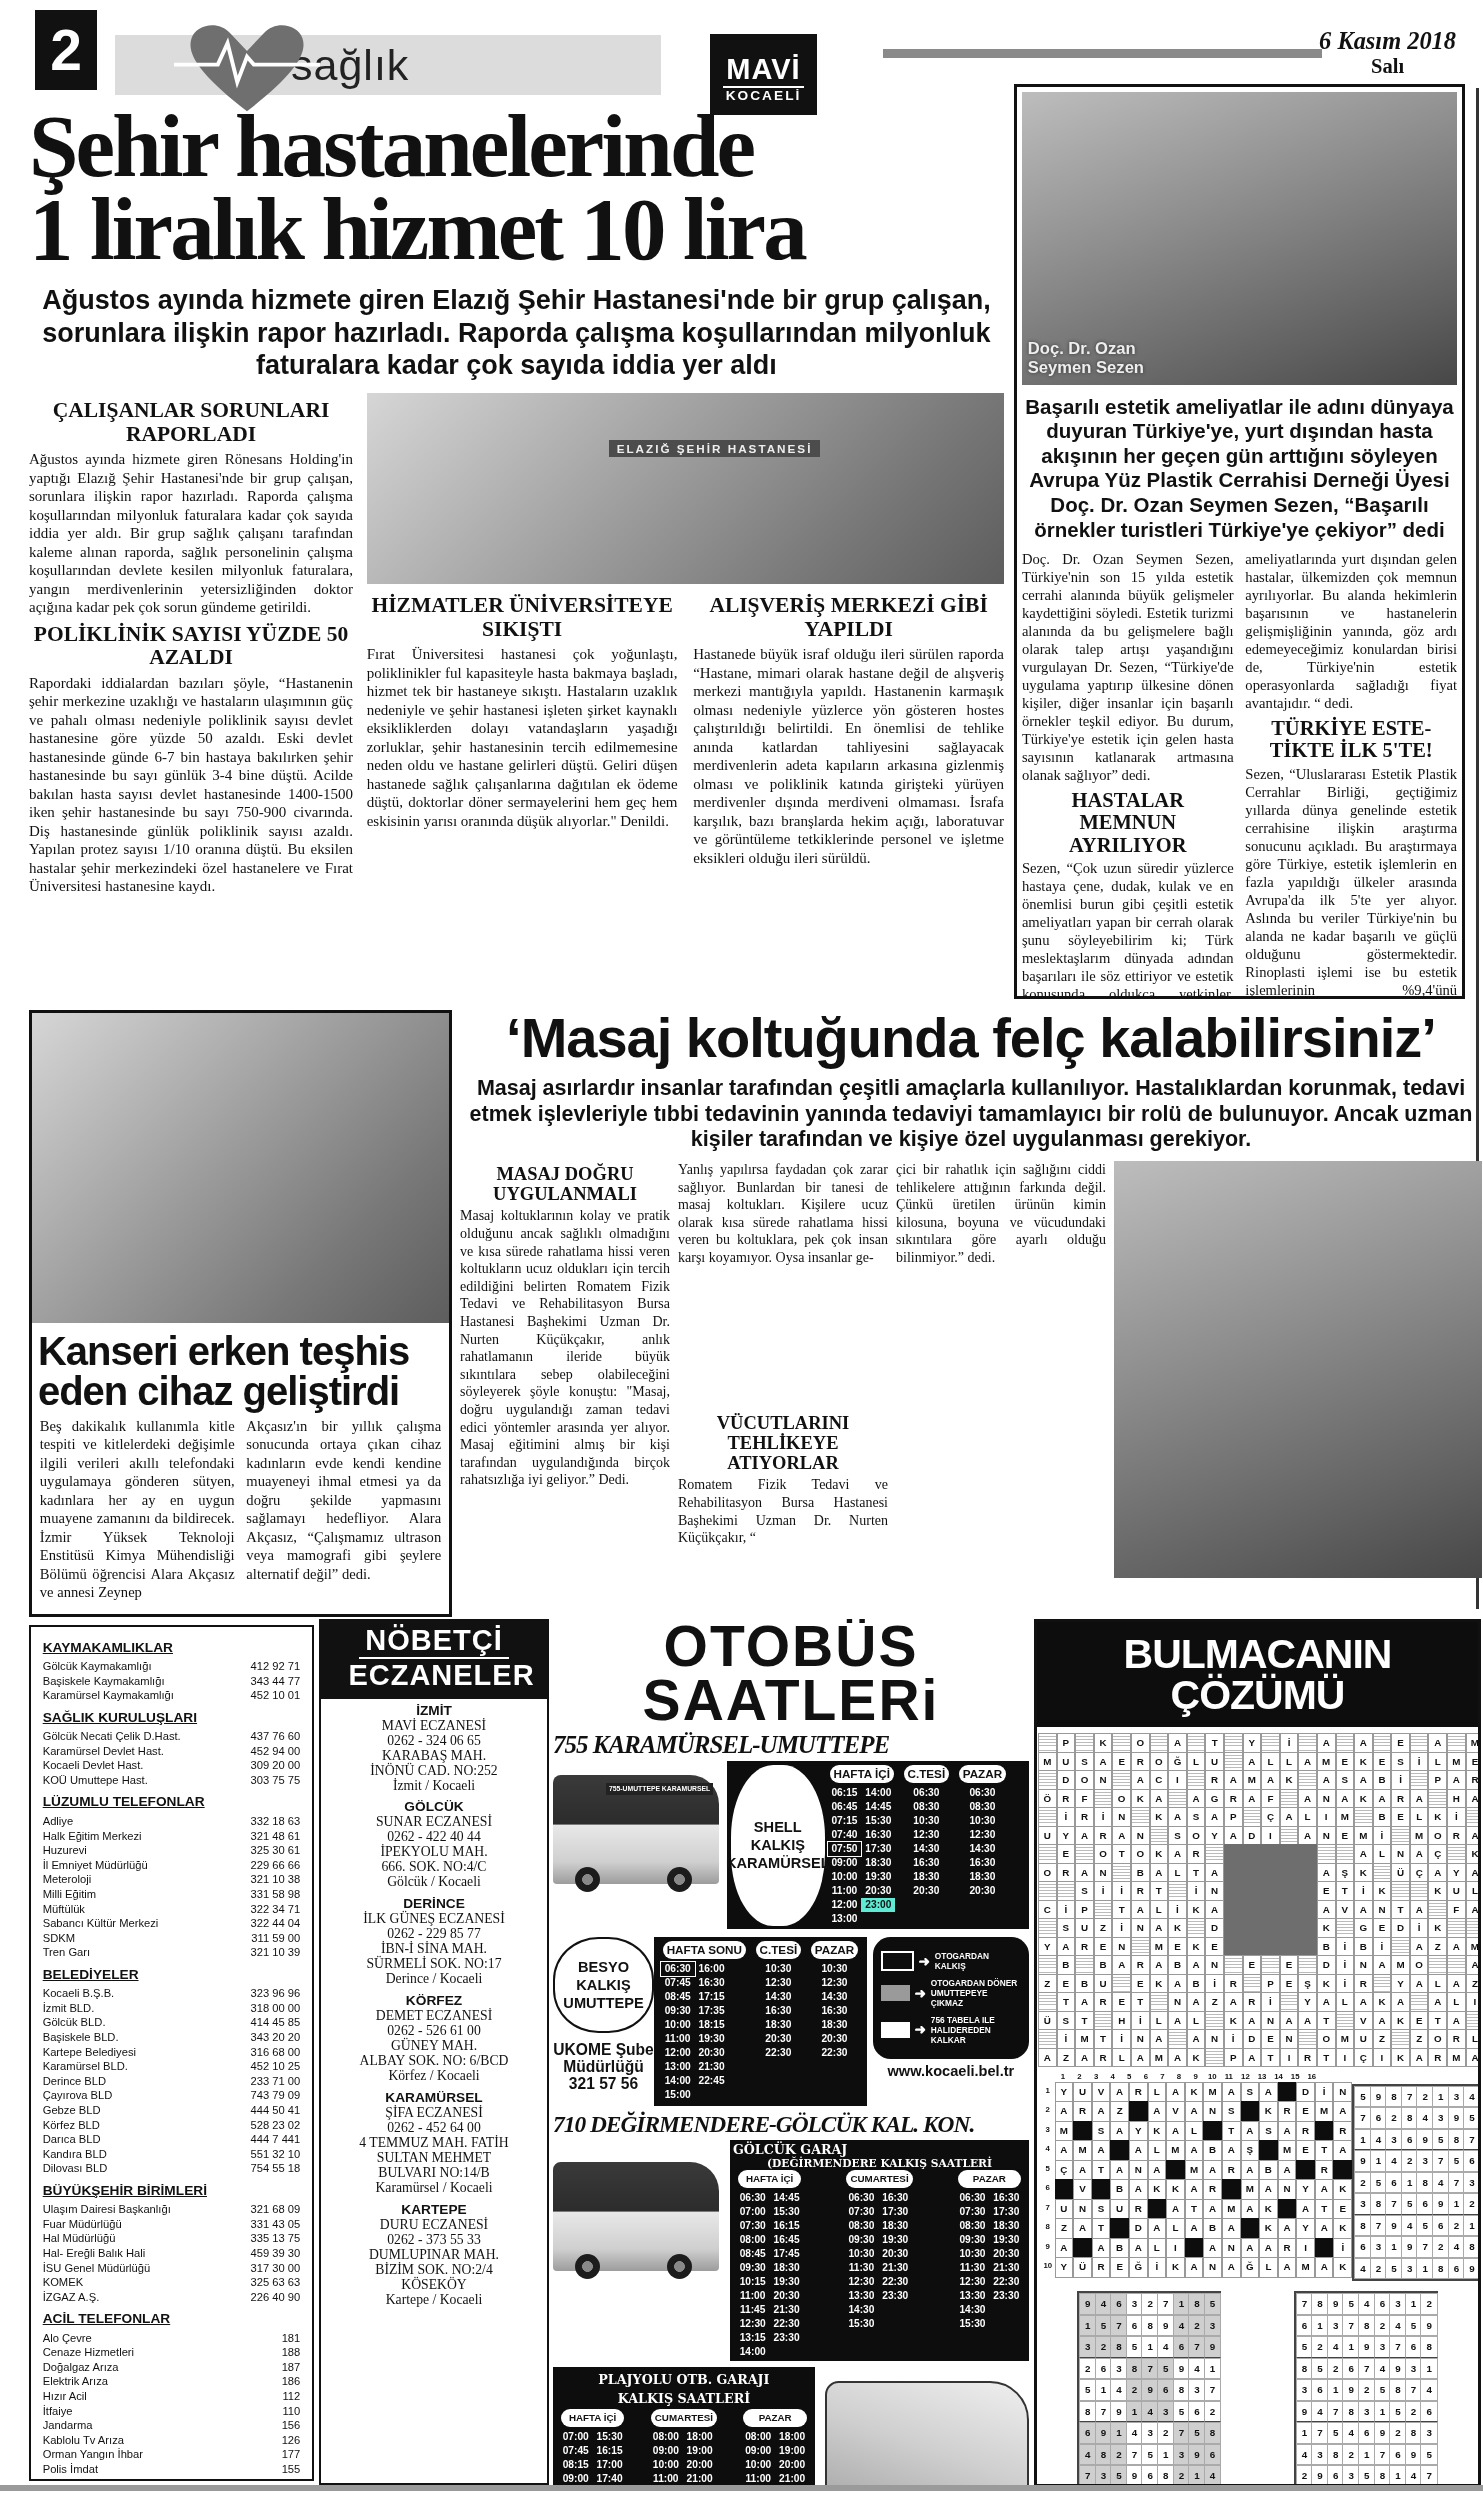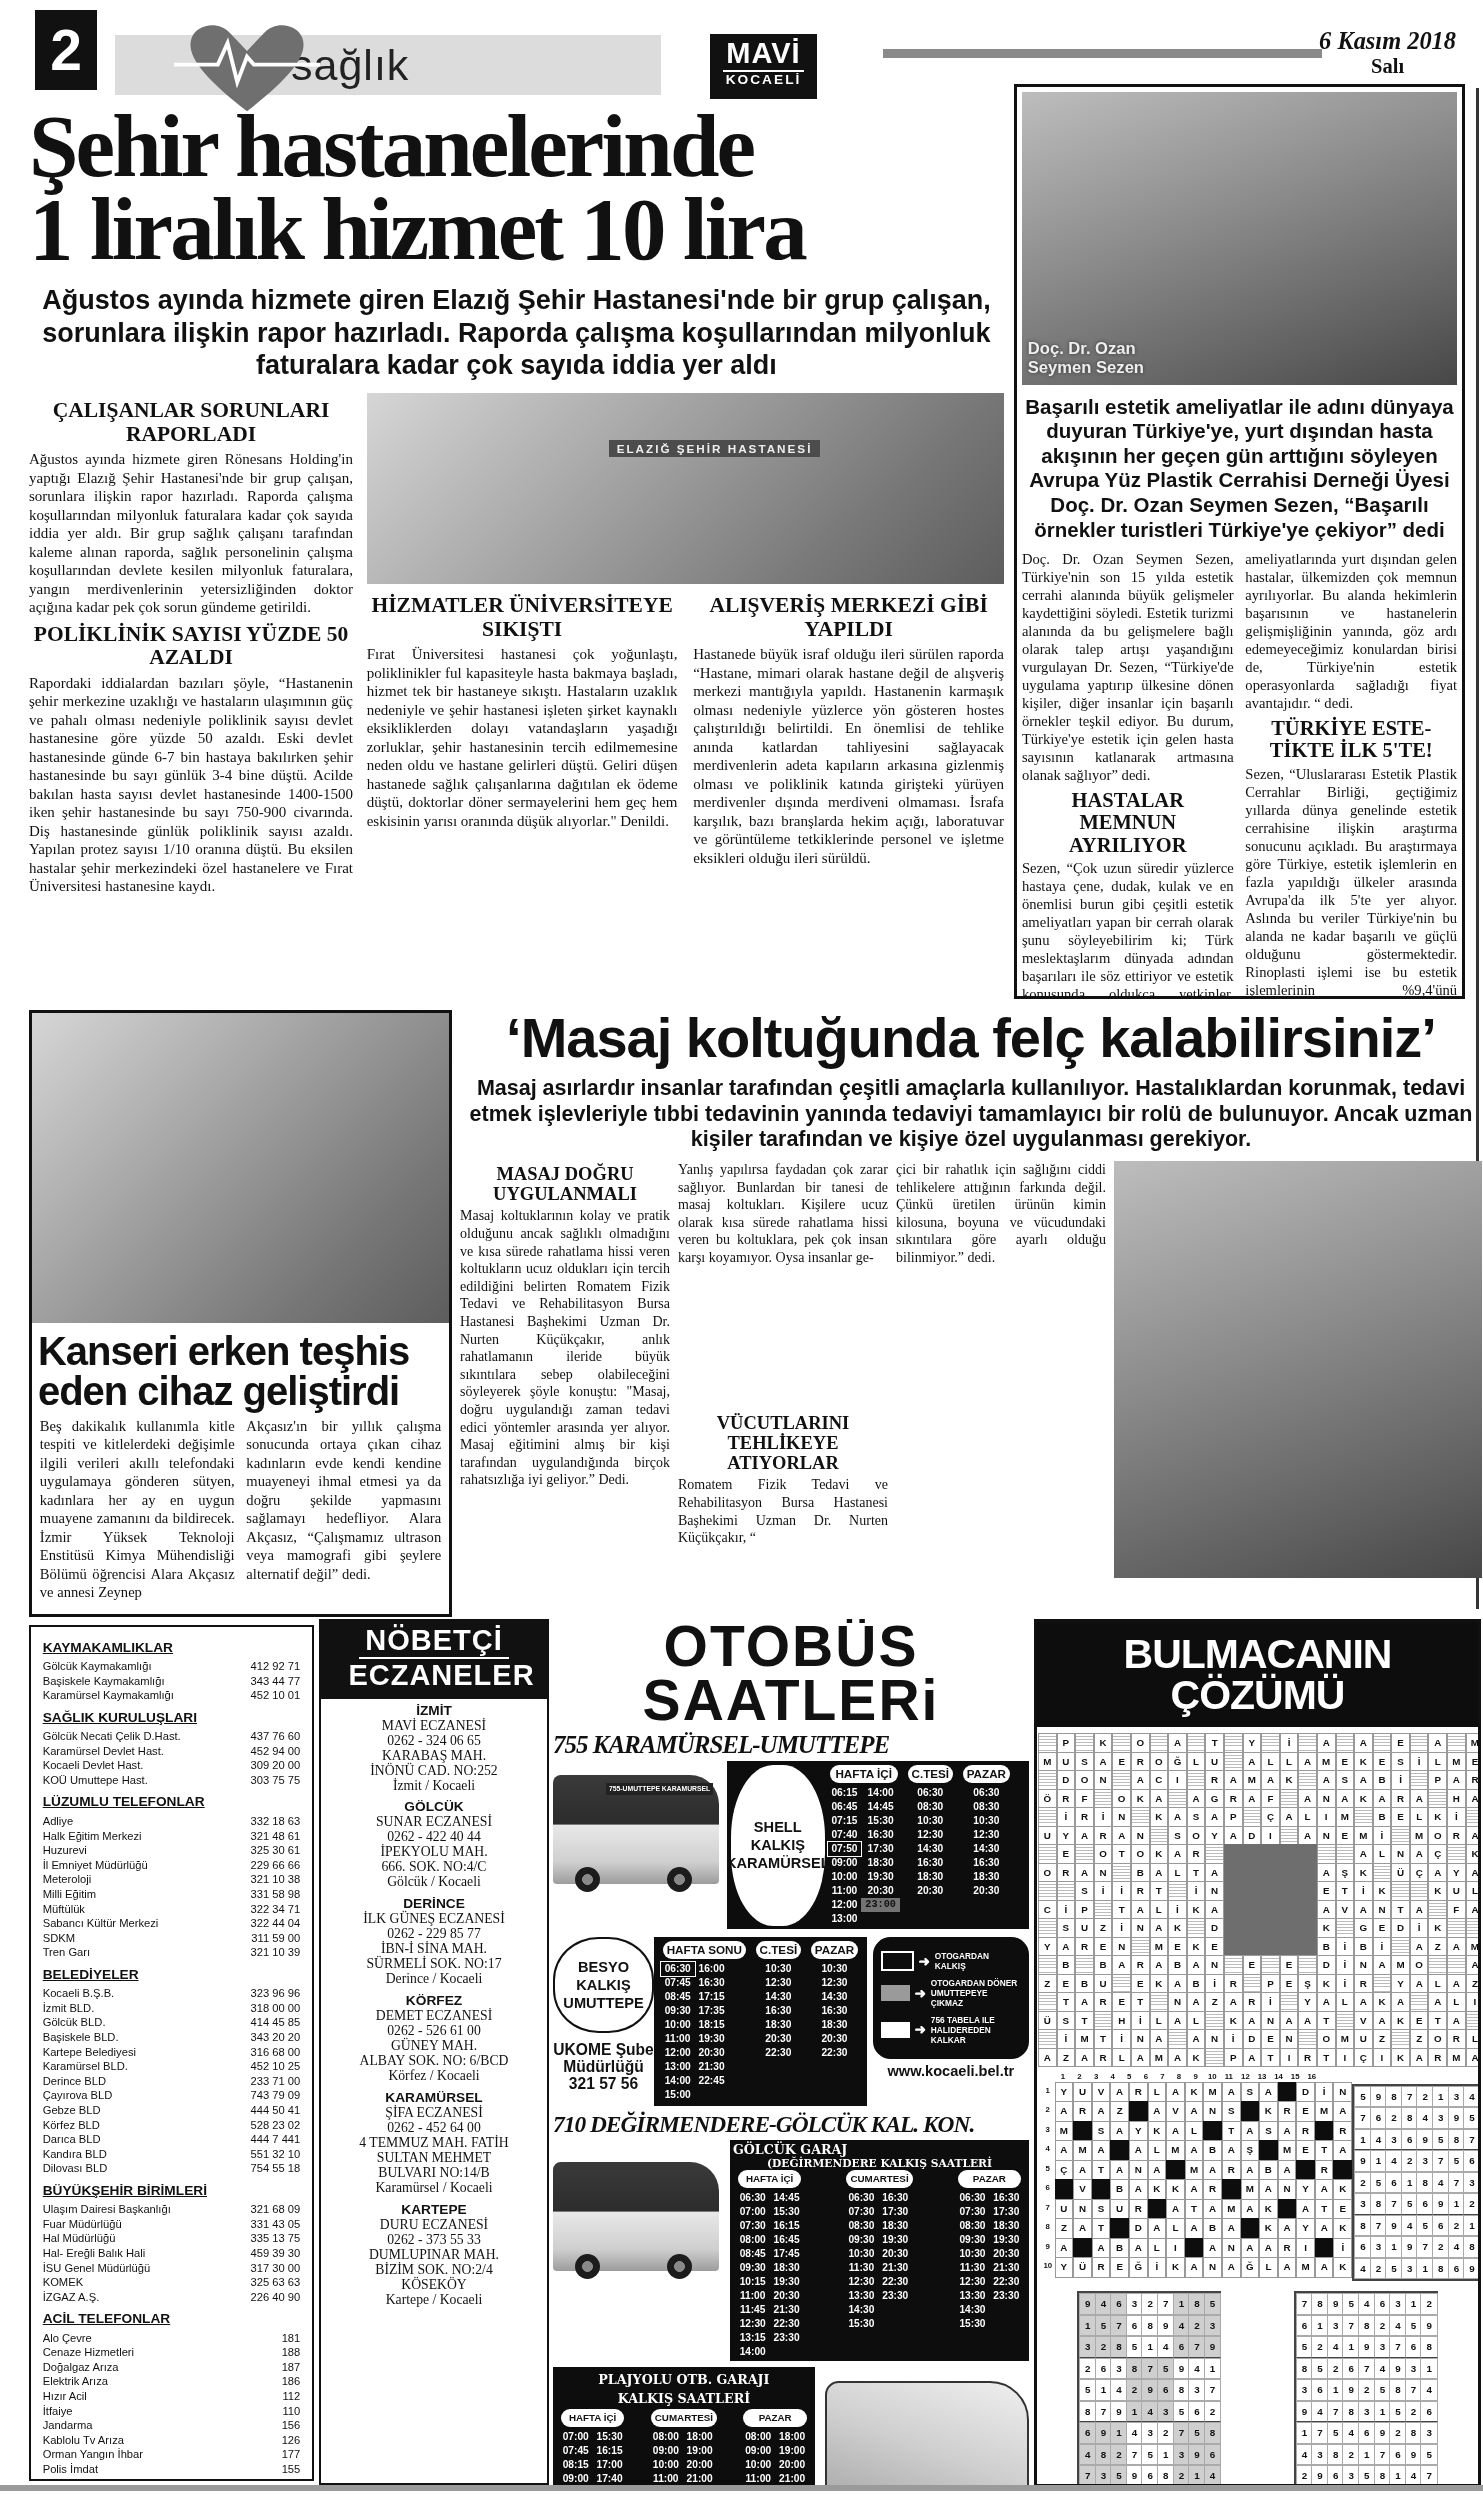--- a/index.html
+++ b/index.html
@@ -6,21 +6,21 @@
   #page{position:relative;width:1483px;height:2497px;background:#fff;font-family:"Liberation Serif",serif;color:#111;overflow:hidden;}
   .abs{position:absolute;}
   .photo{background:linear-gradient(135deg,#d6d6d6 0%,#9d9d9d 45%,#787878 75%,#5d5d5d 100%);}
   .photo2{background:linear-gradient(160deg,#bdbdbd 0%,#8f8f8f 40%,#606060 80%,#474747 100%);}
   h1,h2,h3,p{margin:0;padding:0;}
   
   .pagenum{left:35px;top:9.8px;width:62px;height:80px;background:#111;color:#fff;font:700 57px "Liberation Sans",sans-serif;display:flex;align-items:center;justify-content:center;}
   .section-bar{left:115px;top:35px;width:546px;height:60px;background:#dcdcdc;display:flex;align-items:center;}
   .section-title{font:400 43px "Liberation Sans",sans-serif;color:#222;margin-left:176px;letter-spacing:1px;}
   .heart-wrap{position:absolute;left:59px;top:-21.5px;width:146px;height:107px;}
-  .paperlogo{left:710px;top:34px;width:107px;height:62px;background:#111;color:#fff;text-align:center;padding-top:3px;}
+  .paperlogo{left:710px;top:34px;width:107px;height:62px;background:#111;color:#fff;text-align:center;padding-top:19px;}
   .paperlogo .l1{font:700 29px "Liberation Sans",sans-serif;letter-spacing:1px;border-bottom:2px solid #fff;display:inline-block;padding:0 2.9px;}
   .paperlogo .l2{font:700 13.7px "Liberation Sans",sans-serif;letter-spacing:2px;}
   .head-rule{left:883px;top:49px;width:439px;height:8.8px;background:#8a8a8a;}
   .date-box{right:27px;top:27px;text-align:center;}
   .date-line1{font:700 italic 24.4px "Liberation Serif",serif;}
   .date-line2{font:700 20.5px "Liberation Serif",serif;}
   
   .main-art{left:29px;top:105px;width:975px;height:902px;overflow:hidden;}
   .hl{font:900 89px/0.93 "Liberation Serif",serif;letter-spacing:-2.9px;font-weight:900;}
   .sub{font:700 27px/1.2 "Liberation Sans",sans-serif;text-align:center;margin-top:13.7px;}
@@ -74,21 +74,21 @@
   .busimg{width:166px;height:109px;border-radius:7.8px 29px 3.9px 3.9px;position:relative;background:linear-gradient(180deg,#3a3a3a 0%,#2c2c2c 45%,#e8e8e8 46%,#cfcfcf 80%,#9c9c9c 100%);}
   .busimg .wheel{position:absolute;bottom:-7.8px;width:25px;height:25px;border-radius:50%;background:radial-gradient(circle,#888 0 30%,#1c1c1c 31% 100%);}
   .busimg .sgn{position:absolute;top:7.8px;right:5.9px;background:#222;color:#fff;font:700 6.8px/1.2 "Liberation Sans",sans-serif;padding:2px 2.9px;text-align:center;}
   .tt{background:#0d0d0d;color:#fff;display:flex;padding:3.9px;box-sizing:border-box;}
   .oval{background:#fff;color:#111;border-radius:45%;font:700 14.6px/1.25 "Liberation Sans",sans-serif;text-align:center;display:flex;align-items:center;justify-content:center;padding:3.9px 5.9px;}
   .tg{margin:0 2.9px;text-align:center;}
   .tg-h{background:#fff;color:#111;border-radius:11.7px;font:700 11.7px/15.6px "Liberation Sans",sans-serif;margin:0 2px 2.9px;padding:1px 3.9px;}
   .tcols{display:flex;}
   .tm{font:700 10.2px/14px "Liberation Sans",sans-serif;padding:0 3.9px;white-space:nowrap;}
   .box-o{outline:1.5px solid #fff;}
-  .box-w{background:#737373;color:#111;font-family:Liberation Mono, monospace;}
+  .box-w{background:#5eead4;color:#111;}
   .legend{background:#0d0d0d;color:#fff;border-radius:17.6px;padding:7.8px;font:700 8.3px/1.25 "Liberation Sans",sans-serif;}
   .leg-row{display:flex;align-items:center;margin:5.9px 0;}
   .leg-sw{width:29px;height:15.6px;margin-right:4.9px;flex:none;}
   .leg-ar{margin-right:4.9px;font-size:13.7px;}
   .site{font:700 14.6px "Liberation Sans",sans-serif;text-align:center;margin-top:3.9px;}
   .bt-head{background:#0d0d0d;color:#fff;text-align:center;font:700 12.7px/1.25 "DejaVu Serif",serif;padding:2.9px 2px;}
   .shelter{width:205px;height:180px;background:linear-gradient(200deg,#efefef 0%,#cfcfcf 40%,#8f8f8f 100%);border-radius:13.7px 39px 3.9px 3.9px;border:2.9px solid #333;}
   
   .puz{left:1034px;top:1619px;width:447px;height:868px;border:3.9px solid #111;box-sizing:border-box;overflow:hidden;background:#fff;}
   .puz-title{background:#0d0d0d;color:#fff;font:900 41px/1 "Liberation Sans",sans-serif;letter-spacing:-1px;text-align:center;padding:11.7px 0;}

